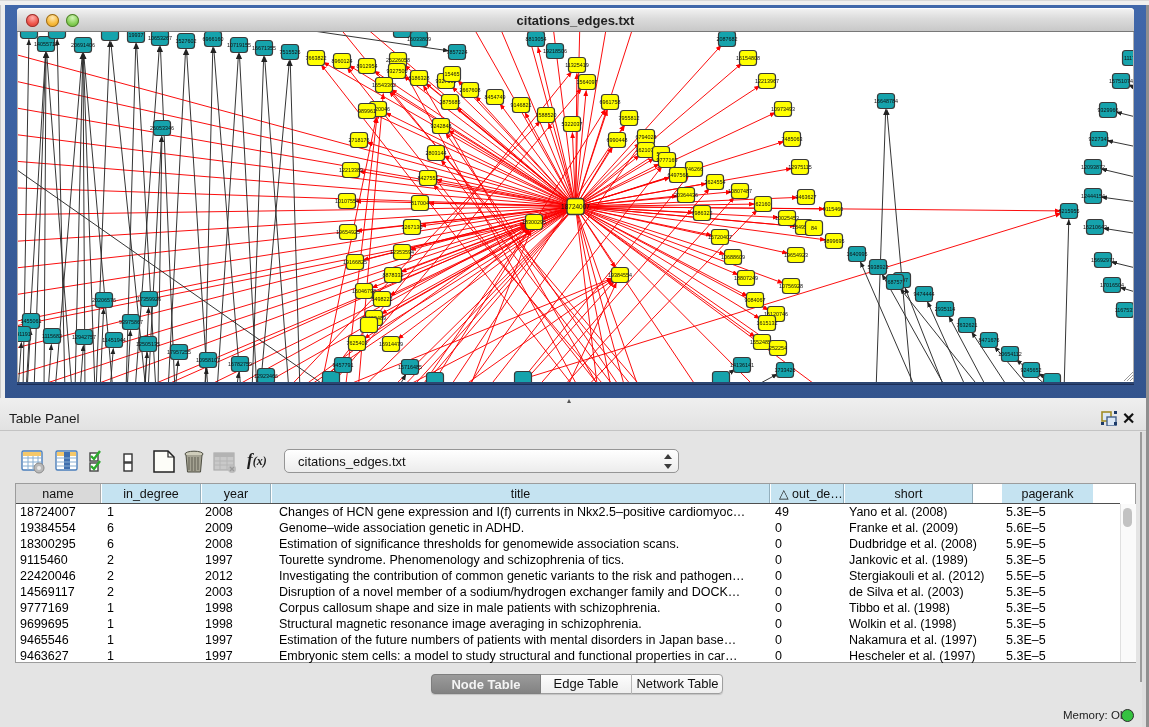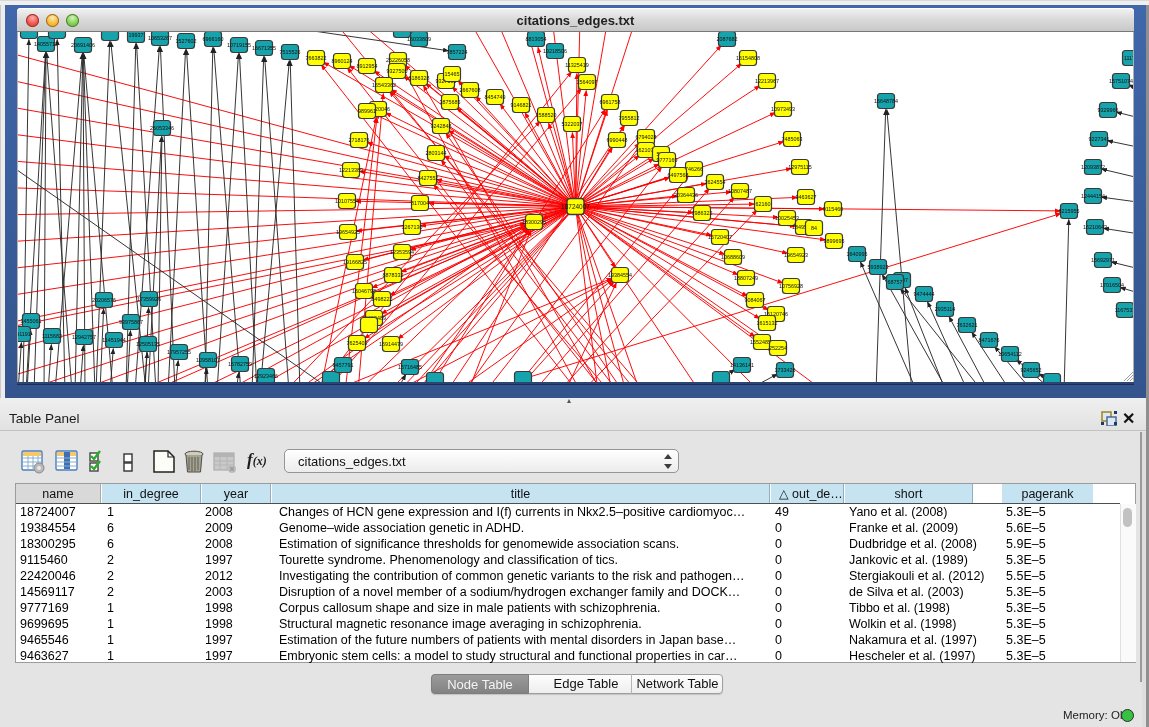--- a/index.html
+++ b/index.html
@@ -35,21 +35,21 @@
 .hcell { top:484px; height:20px; background:#c5e3f1; border-right:1px solid #93afbd; font-size:12.5px; color:#111; text-align:center; line-height:20px; position:absolute; }
 #hdrline { left:16px; top:503px; width:1104px; height:1px; background:#4e4e4e; }
 .row span { position:absolute; font-size:12.5px; color:#000; white-space:nowrap; }
 .row { position:absolute; left:0; top:0; height:16px; width:1120px; }
 
 #sbtrack { left:1120px; top:504px; width:16px; height:158px; background:#fafafa; border-left:1px solid #e0e0e0; }
 #sbthumb { left:1123px; top:508px; width:9px; height:19px; background:#c2c2c2; border-radius:5px; }
 
 .tab { position:absolute; top:674px; height:20px; font-size:13px; line-height:20px; text-align:center; }
 #tabbg { left:431px; top:674px; width:292px; height:20px; border:1px solid #9e9e9e; border-radius:4px; background:linear-gradient(#fdfdfd,#eeeeee); box-shadow:0 1px 1px rgba(0,0,0,0.15);}
-#tab1 { left:431px; width:98px; background:linear-gradient(#9b9b9b,#828282); color:#f4f4f4; border:1px solid #7e7e7e; border-radius:4px 0 0 4px; }
+#tab1 { left:431px; width:110px; background:linear-gradient(#9b9b9b,#828282); color:#f4f4f4; border:1px solid #7e7e7e; border-radius:4px 0 0 4px;font-weight:bold; }
 #tab2 { left:541px; width:91px; color:#111; border-right:1px solid #b5b5b5; }
 #tab3 { left:632px; width:91px; color:#111; }
 #mem { left:1063px; top:709px; font-size:11.5px; color:#222; }
 #memdot { left:1121px; top:709px; width:13px; height:13px; border-radius:50%; background:#35c240; border:1.5px solid #2c2c2c; }
 #collapse { left:567px; top:396px; font-size:8px; color:#555; }
 svg text { font-family:"Liberation Sans", sans-serif; }
 </style></head><body>
 <div class="abs" id="topstrip"></div>
 <div class="abs" id="desk"></div>
 <div class="abs" id="leftline"></div>
@@ -659,21 +659,21 @@
     <span style="left:205px">2008</span>
 <span style="left:279px">Estimation of significance thresholds for genomewide association scans.</span>
     <span style="left:775px">0</span>
     <span style="left:849px">Dudbridge et al. (2008)</span>
 <span style="left:1006px">5.9E–5</span>
   </div>
 <div class="row" style="top:553px">
 <span style="left:20px">9115460</span>
     <span style="left:107px">2</span>
     <span style="left:205px">1997</span>
-<span style="left:279px">Tourette syndrome. Phenomenology and classification of tics.</span>
+<span style="left:279px">Tourette syndrome. Phenomenology and schizophrenia of tics.</span>
     <span style="left:775px">0</span>
     <span style="left:849px">Jankovic et al. (1989)</span>
 <span style="left:1006px">5.3E–5</span>
   </div>
 <div class="row" style="top:569px">
 <span style="left:20px">22420046</span>
     <span style="left:107px">2</span>
     <span style="left:205px">2012</span>
 <span style="left:279px">Investigating the contribution of common genetic variants to the risk and pathogen…</span>
     <span style="left:775px">0</span>

